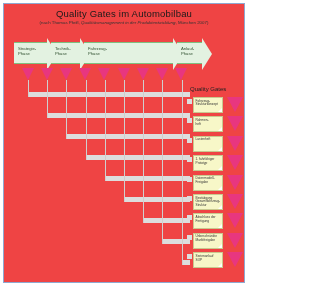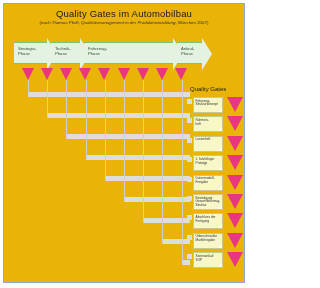--- a/index.html
+++ b/index.html
@@ -6,21 +6,21 @@
   body{
     width:250px;height:288px;
     background:#ffffff;
     font-family:"Liberation Sans",sans-serif;
     overflow:hidden;
   }
   #frame{
     position:absolute;left:3px;top:3px;
     width:242px;height:280px;
     border:1px solid #8fa8d0;
-    background:#eab308;
+    background:#ef4444;
     box-sizing:border-box;
   }
   #canvas{position:absolute;left:0;top:0;width:240px;height:278px;}
 
   
   #title{
     position:absolute;left:0;top:4px;width:240px;
     text-align:center;
     font-size:9.5px;color:#1a1a1a;
     letter-spacing:.2px;

